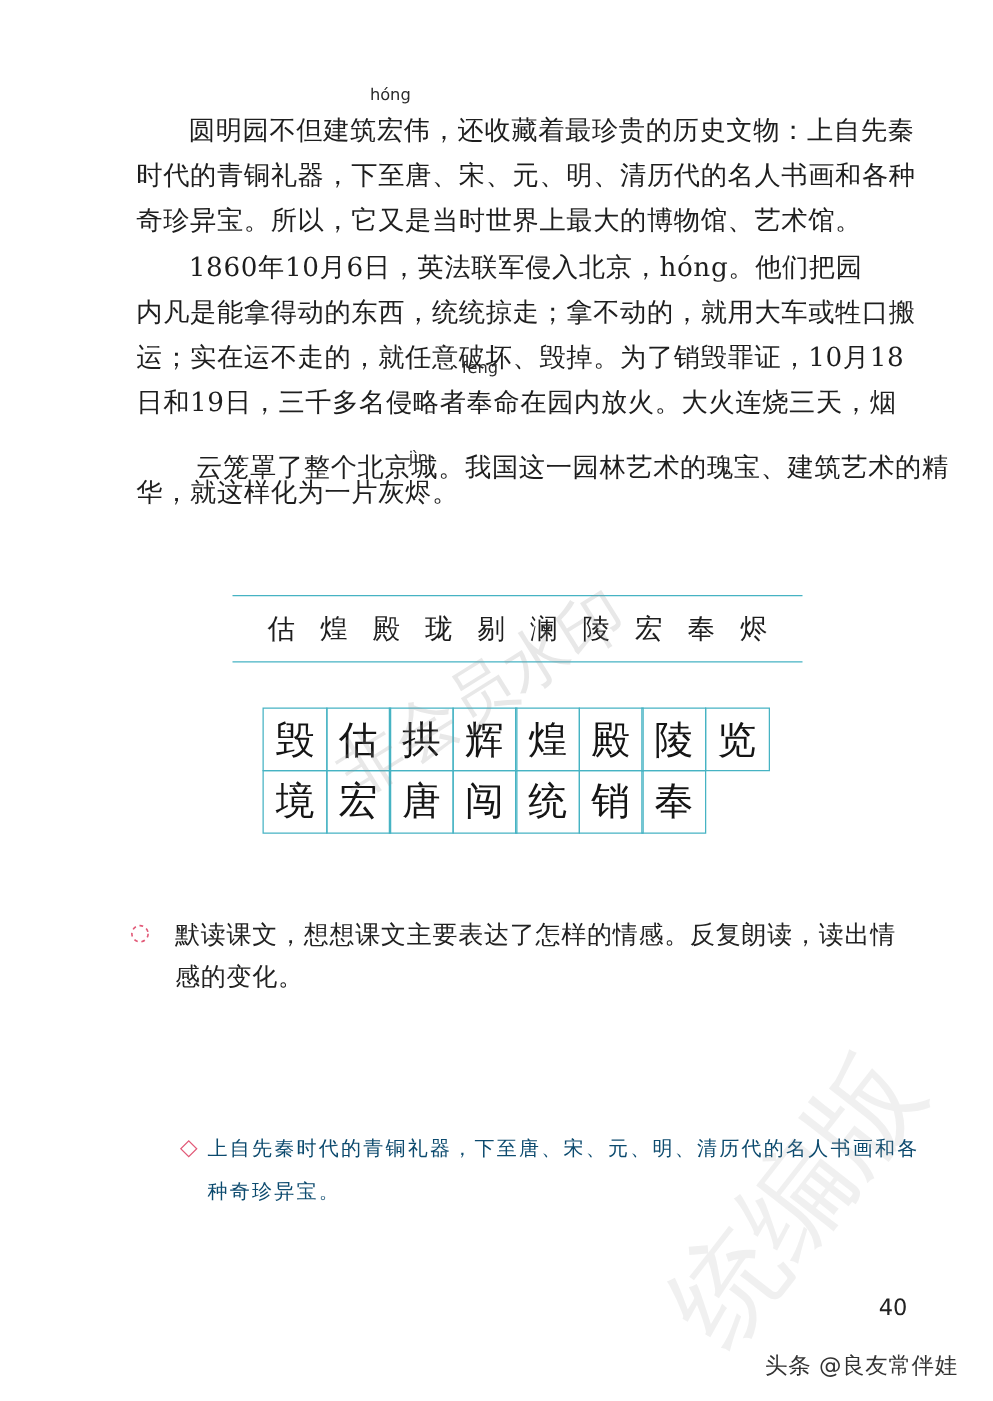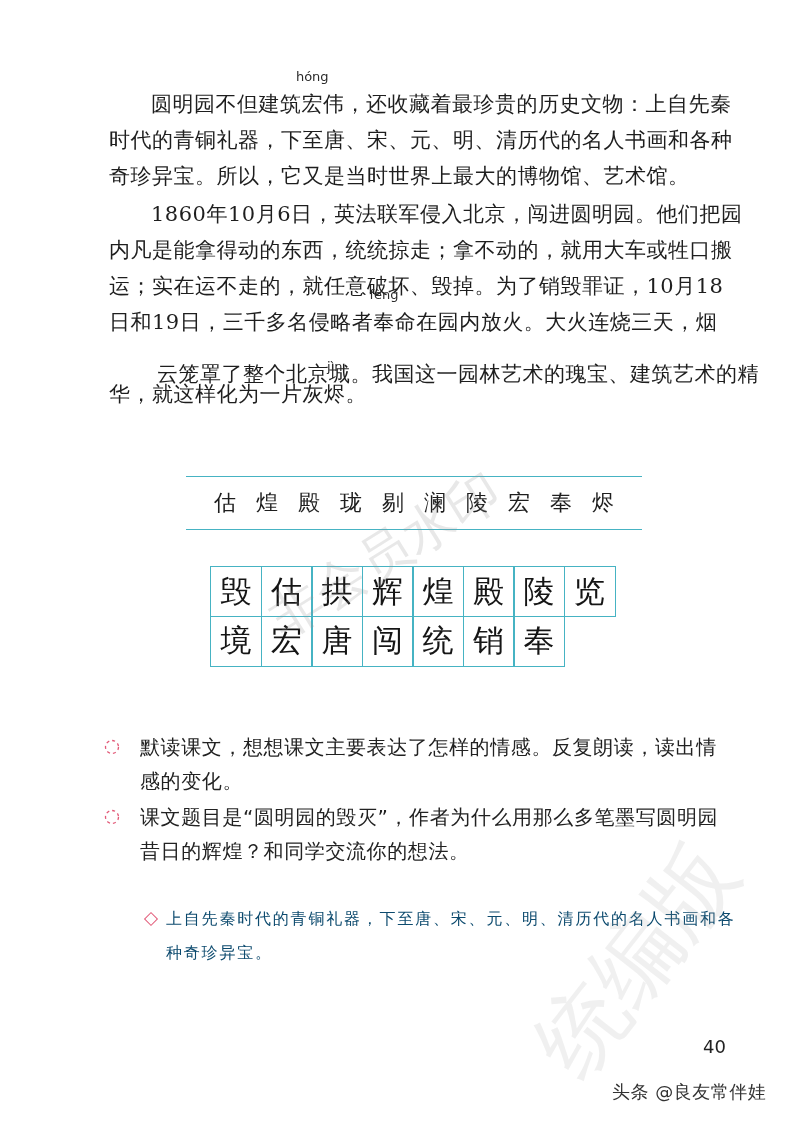--- a/index.html
+++ b/index.html
@@ -57,21 +57,21 @@
 
   <div class="para" style="top:86px;">
     <div class="line indent" style="top:0;">
       <span>圆明园不但建筑</span><span class="ruby"><span class="pinyin">hóng</span><span>宏</span></span><span>伟，还收藏着最珍贵的历史文物：上自先秦</span>
     </div>
     <div class="line" style="top:36px;">时代的青铜礼器，下至唐、宋、元、明、清历代的名人书画和各种</div>
     <div class="line" style="top:72px;">奇珍异宝。所以，它又是当时世界上最大的博物馆、艺术馆。</div>
   </div>
 
   <div class="para" style="top:196px;">
-    <div class="line indent" style="top:0;">1860年10月6日，英法联军侵入北京，闯进圆明园。他们把园</div>
+    <div class="line indent" style="top:0;">1860年10月6日，英法联军侵入北京，hóng。他们把园</div>
     <div class="line" style="top:36px;">内凡是能拿得动的东西，统统掠走；拿不动的，就用大车或牲口搬</div>
     <div class="line" style="top:72px;">运；实在运不走的，就任意破坏、毁掉。为了销毁罪证，10月18</div>
     <div class="line" style="top:108px;">
       <span>日和19日，三千多名侵略者</span><span class="ruby"><span class="pinyin">fèng</span><span>奉</span></span><span>命在园内放火。大火连烧三天，烟</span>
     </div>
     <div class="line" style="top:160px;margin-left:48px;">云笼罩了整个北京城。我国这一园林艺术的瑰宝、建筑艺术的精</div>
     <div class="line" style="top:180px;">
       <span>华，就这样化为一片灰</span><span class="ruby"><span class="pinyin">jìn</span><span>烬</span></span><span>。</span>
     </div>
   </div>
@@ -112,26 +112,20 @@
       <div class="cell">奉</div>
     </div>
   </div>
 
   <div class="q" style="top:730px;">
     <svg class="bullet" viewBox="0 0 16 16">
         <circle cx="8" cy="8" r="6.5" fill="none" stroke="#e25a78" stroke-width="1.3" stroke-dasharray="3 3"></circle>
       </svg>
     <span class="qtext">默读课文，想想课文主要表达了怎样的情感。反复朗读，读出情感的变化。</span>
   </div>
-  <div class="q" style="top:800px;">
-    <svg class="bullet" viewBox="0 0 16 16">
-        <circle cx="8" cy="8" r="6.5" fill="none" stroke="#e25a78" stroke-width="1.3" stroke-dasharray="3 3"></circle>
-      </svg>
-    <span class="qtext">课文题目是“圆明园的毁灭”，作者为什么用那么多笔墨写圆明园昔日的辉煌？和同学交流你的想法。</span>
-  </div>
   <div class="sub" style="top:902px;">
     <span class="diamond"></span>
     <span class="stext">上自先秦时代的青铜礼器，下至唐、宋、元、明、清历代的名人书画和各种奇珍异宝。</span>
   </div>
 
   <div class="page-num">40</div>
   <div class="footer-tag">头条 @良友常伴娃</div>
 
   <div class="wm wm1">非会员水印</div>
   <div class="wm wm2">统编版</div>

